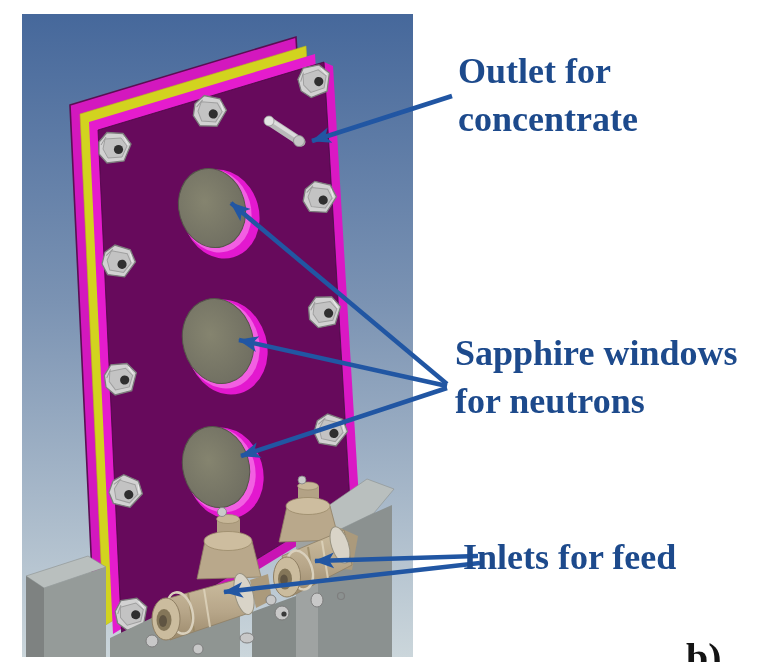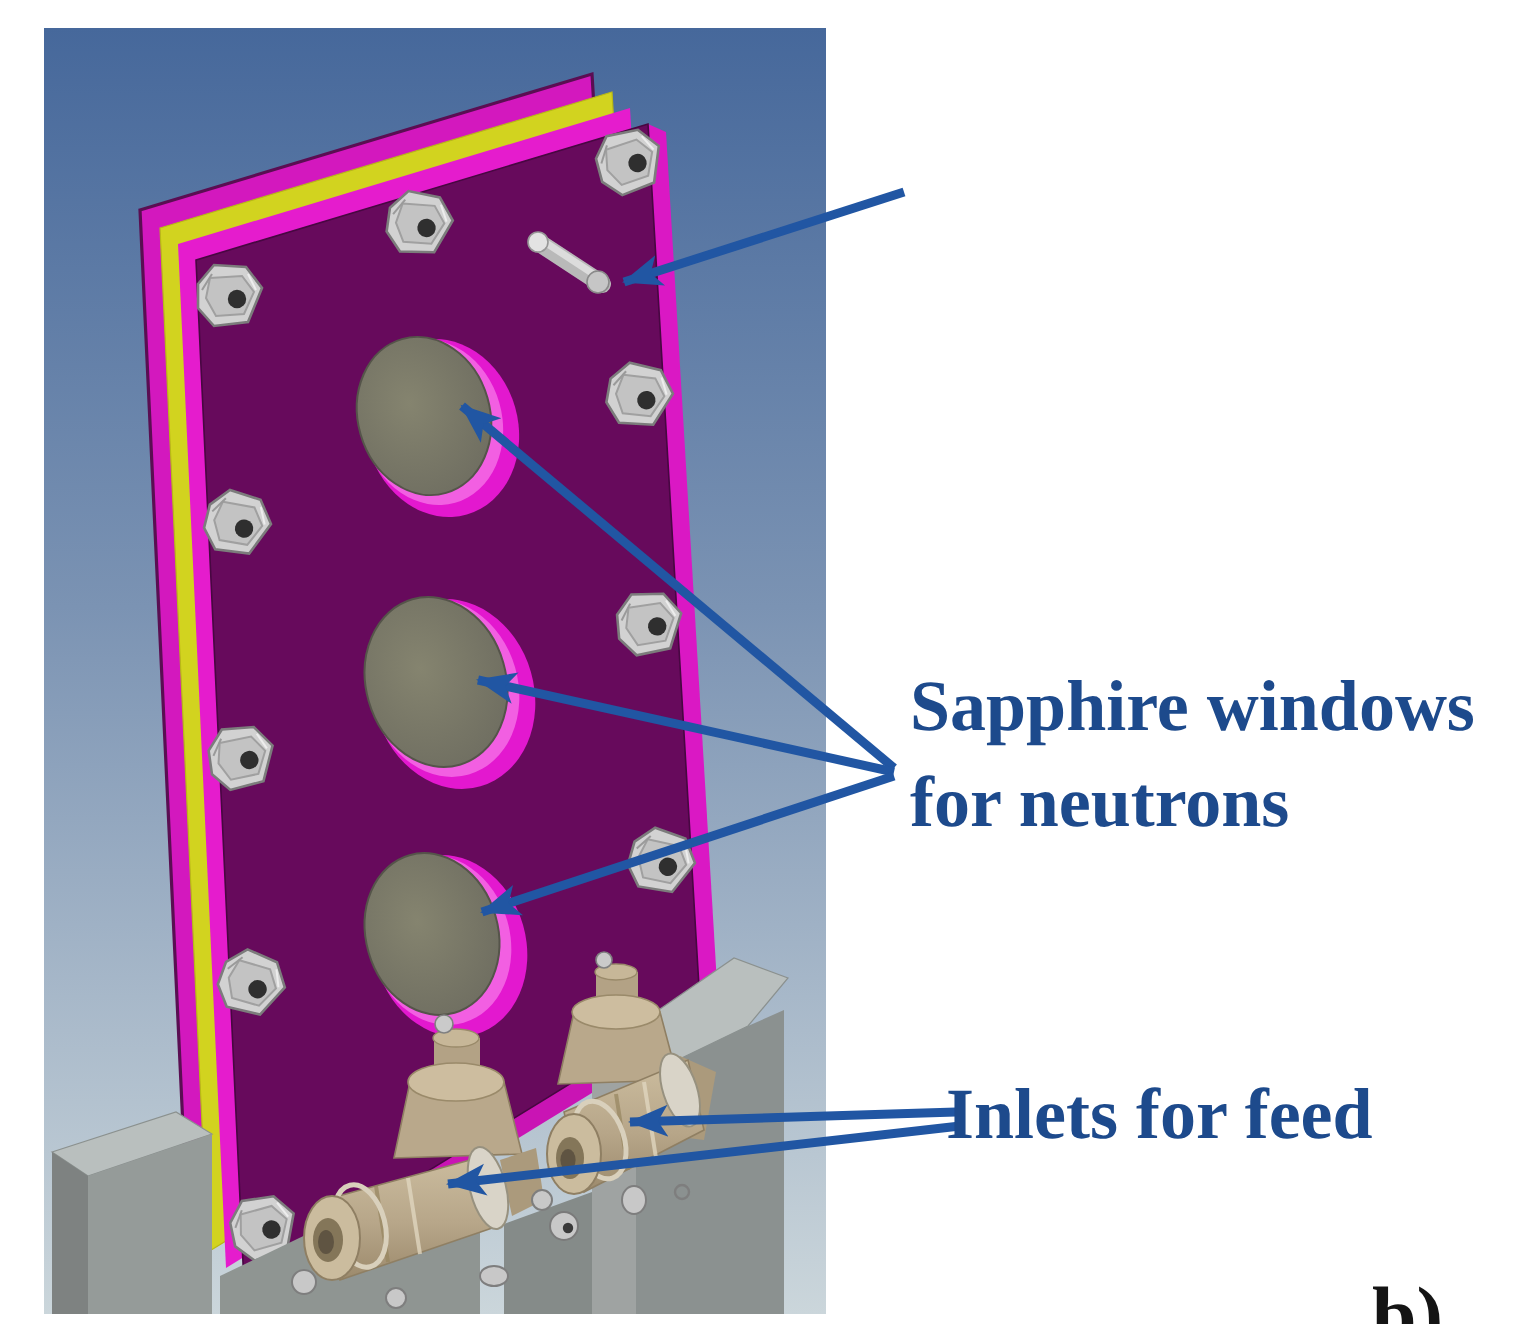--- a/index.html
+++ b/index.html
@@ -7,21 +7,21 @@
     position:relative;width:760px;height:662px;background:#ffffff;
     overflow:hidden;font-family:"Liberation Serif",serif;
   }
   #cad-svg{position:absolute;left:0;top:0;}
   .callout{
     position:absolute;font-weight:bold;font-size:36px;line-height:48px;
     color:var(--annotation_text,#1d4a8c);letter-spacing:0px;
   }
   #outlet-label{left:458px;top:47px;width:218px;}
   #sapphire-label{left:455px;top:329px;width:312px;}
-  #inlets-label{left:473px;top:533px;white-space:nowrap;}
+  #inlets-label{left:463px;top:533px;white-space:nowrap;}
   #figure-sublabel{
     position:absolute;left:686px;top:636px;font-weight:bold;font-size:40px;
     color:#141414;line-height:44px;
   }
 </style>
 </head>
 <body>
 
 <div id="canvas">
 
@@ -170,16 +170,17 @@
     <g stroke="#2156a3" stroke-width="4.5" fill="none">
       <line x1="452" y1="96" x2="312" y2="141" marker-end="url(#ah)"></line>
       <line x1="447" y1="384" x2="231" y2="203" marker-end="url(#ah)"></line>
       <line x1="447" y1="386" x2="239" y2="340" marker-end="url(#ah)"></line>
       <line x1="447" y1="388" x2="241" y2="456" marker-end="url(#ah)"></line>
       <line x1="478" y1="556" x2="315" y2="561" marker-end="url(#ah)"></line>
       <line x1="480" y1="563" x2="224" y2="592" marker-end="url(#ah)"></line>
     </g>
   </svg>
 
+  <div id="outlet-label" class="callout">Outlet for concentrate</div>
   <div id="sapphire-label" class="callout">Sapphire windows for neutrons</div>
   <div id="inlets-label" class="callout">Inlets for feed</div>
   <div id="figure-sublabel">b)</div>
 </div>
 
 </body></html>

